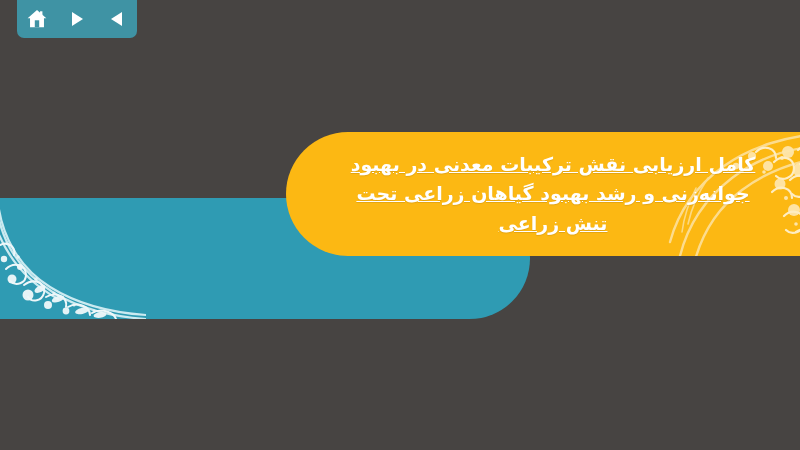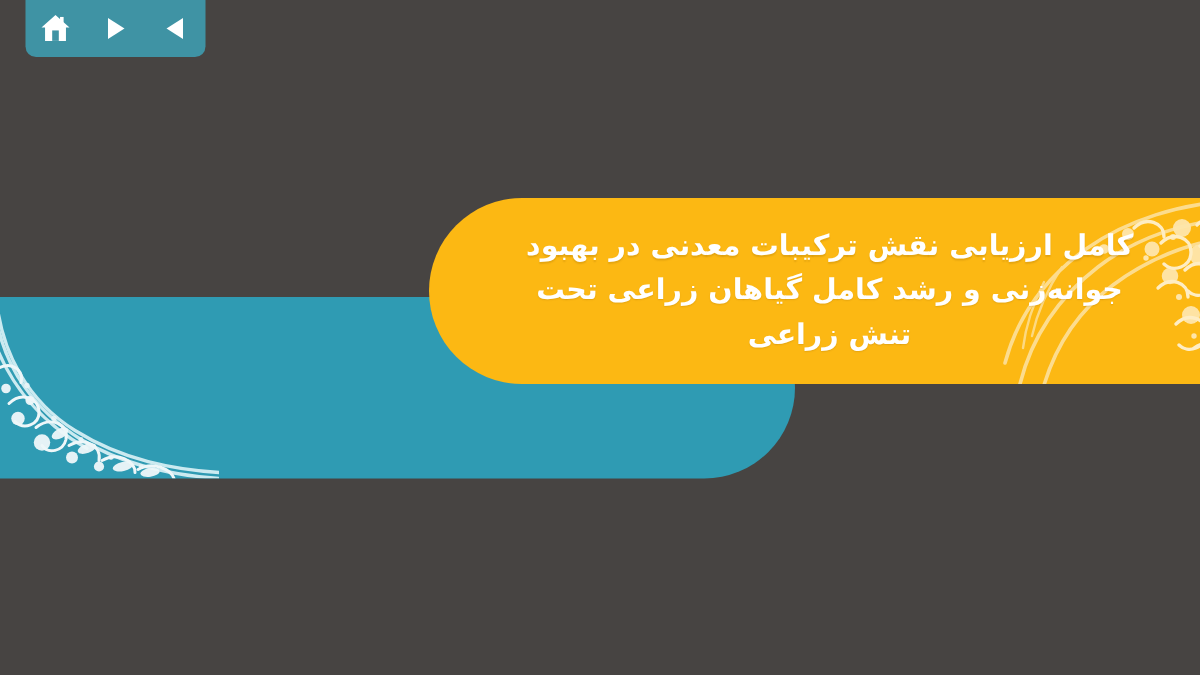--- a/index.html
+++ b/index.html
@@ -112,21 +112,21 @@
     font-family: "DejaVu Sans", sans-serif;
     font-size: 19px;
     font-weight: bold;
     line-height: 1.55;
     text-align: center;
     direction: rtl;
     text-shadow: 0 1px 1px rgba(120,80,0,0.18);
     pointer-events: none;
     white-space: nowrap;
   }
-  .title-line { display: block; }
+  .title-line { display: block; text-decoration: underline; }
 </style>
 </head>
 <body>
 
 <div id="slide">
 
   <div id="navbar">
 
     <div class="nav-btn">
       <span>
@@ -231,17 +231,17 @@
       </g>
       <g fill="none" stroke="#fde9b8" stroke-width="1.6" stroke-linecap="round" opacity="0.9">
         <path d="M60 46 C52 58 44 74 40 92"></path>
         <path d="M48 56 C42 68 36 84 34 100"></path>
       </g>
     </svg>
   </div>
 
   <div id="title-text">
     <span class="title-line">کامل ارزیابی نقش ترکیبات معدنی در بهبود</span>
-    <span class="title-line">جوانه‌زنی و رشد کامل گیاهان زراعی تحت</span>
+    <span class="title-line">جوانه‌زنی و رشد بهبود گیاهان زراعی تحت</span>
     <span class="title-line">تنش زراعی</span>
   </div>
 
 </div>
 
 </body></html>

